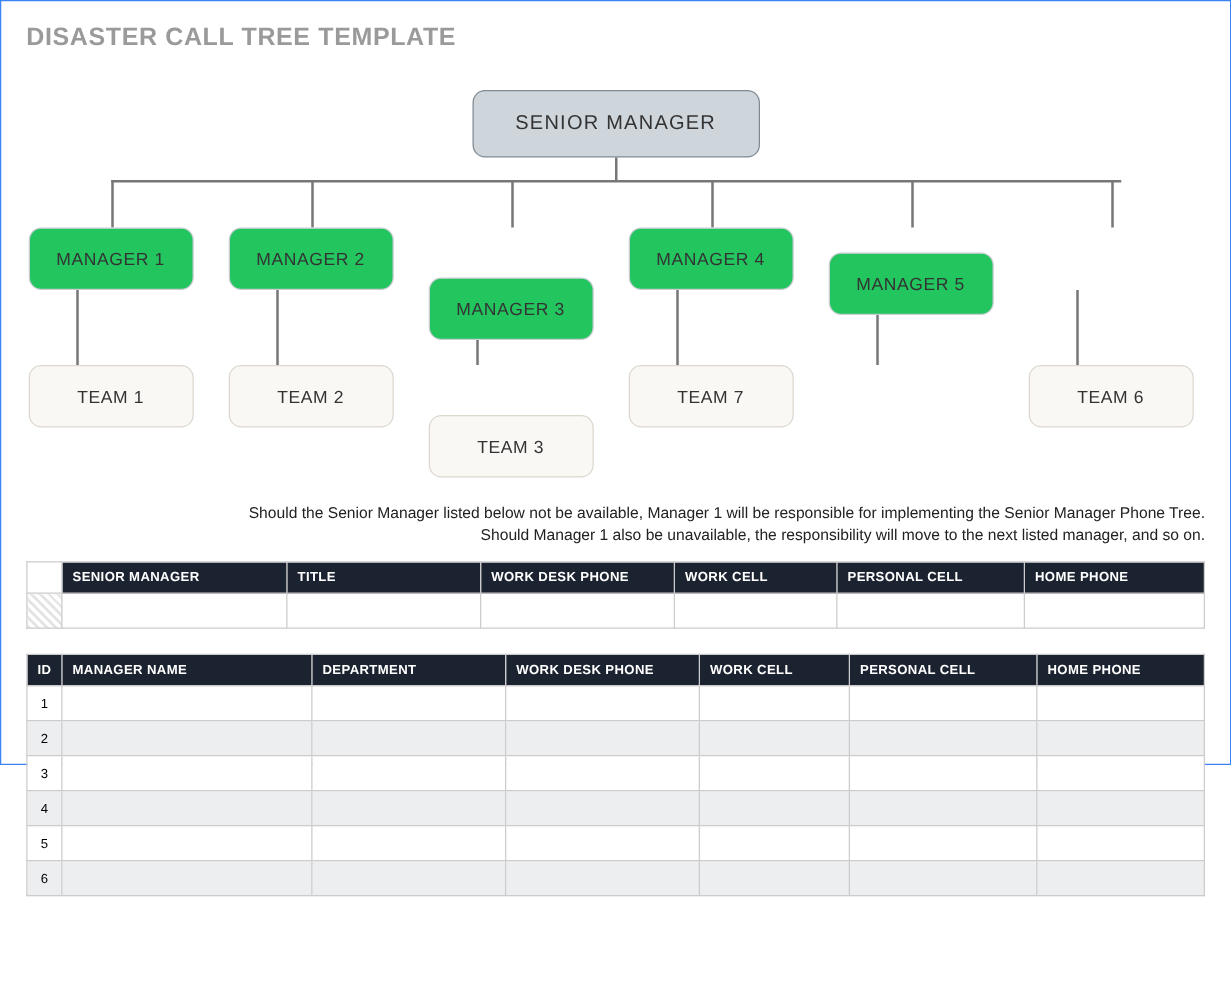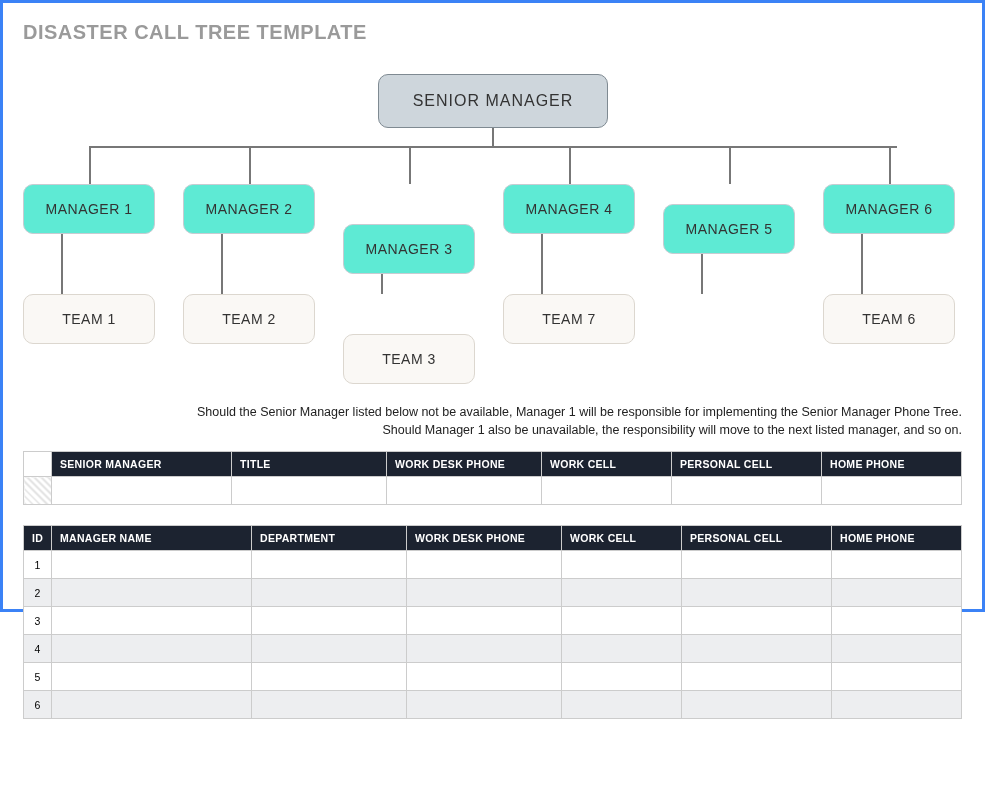--- a/index.html
+++ b/index.html
@@ -1,21 +1,21 @@
 <!DOCTYPE html>
 <html><head>
 <meta charset="utf-8">
 <style>
   * { box-sizing: border-box; margin: 0; padding: 0; }
   html, body { width: 985px; height: 799px; font-family: Arial, Helvetica, sans-serif; background: #fff; }
   .page {
     position: relative;
     width: 985px;
     height: 612px;
-    border: 3px solid #3b82f6;
+    border: 1px solid #3b82f6;
     padding: 18px 20px 20px 20px;
   }
   .title {
     font-size: 20px;
     font-weight: 700;
     color: #9a9a9a;
     letter-spacing: 0.5px;
     margin-bottom: 30px;
   }
 
@@ -40,21 +40,21 @@
     width: 230px; height: 54px;
     left: 355px; top: 0;
     background: #ced6dc;
     border: 1px solid #7f8a92;
     font-size: 16px;
     letter-spacing: 1px;
   }
   .manager-node {
     width: 132px; height: 50px;
     top: 110px;
-    background: #5eead4;
+    background: #22c55e;
     border: 1px solid #c7ccd2;
     font-size: 14px;
     letter-spacing: 0.5px;
   }
   .team-node {
     width: 132px; height: 50px;
     top: 220px;
     background: #faf8f5;
     border: 1px solid #dcd7cf;
     font-size: 14px;
@@ -147,21 +147,20 @@
     <div class="connector" style="left:678px; top:160px; width:2px; height:60px;"></div>
     <div class="connector" style="left:838px; top:160px; width:2px; height:60px;"></div>
 
     <div class="node senior-node">SENIOR MANAGER</div>
 
     <div class="node manager-node c0">MANAGER 1</div>
     <div class="node manager-node c1">MANAGER 2</div>
     <div class="node manager-node c2">MANAGER 3</div>
     <div class="node manager-node c3">MANAGER 4</div>
     <div class="node manager-node c4">MANAGER 5</div>
-    <div class="node manager-node c5">MANAGER 6</div>
 
     <div class="node team-node c0">TEAM 1</div>
     <div class="node team-node c1">TEAM 2</div>
     <div class="node team-node c2">TEAM 3</div>
     <div class="node team-node c3">TEAM 7</div>
     <div class="node team-node c5">TEAM 6</div>
   </div>
 
   <div class="desc-text">
     <div>Should the Senior Manager listed below not be available, Manager 1 will be responsible for implementing the Senior Manager Phone Tree.</div>

